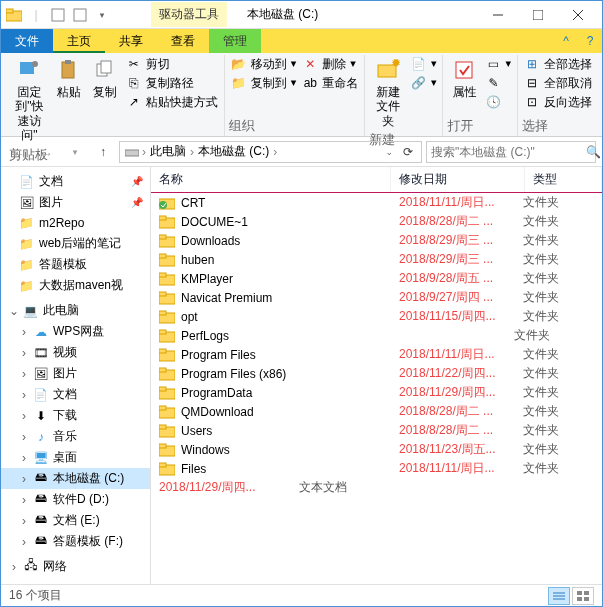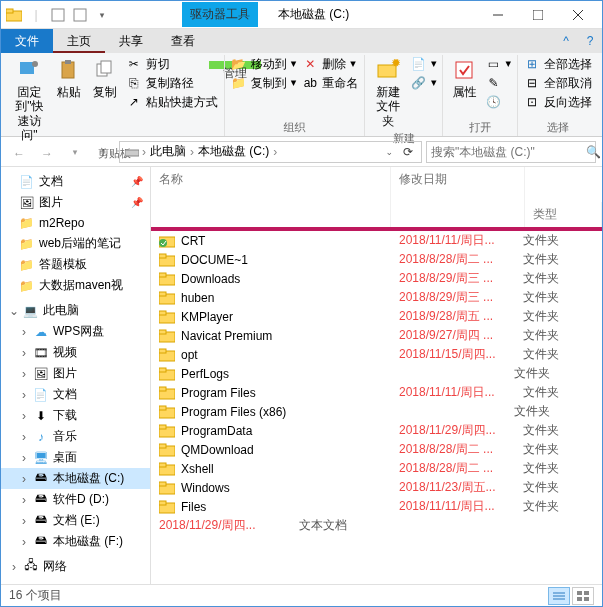--- a/index.html
+++ b/index.html
@@ -1,37 +1,37 @@
 <!DOCTYPE html>
 <html><head>
 <meta charset="utf-8">
 <style>
 * { box-sizing: border-box; margin: 0; padding: 0; font-family: "Microsoft YaHei", "Segoe UI", sans-serif; font-size: 12px; }
 body { background: #fff; width: 603px; height: 607px; overflow: hidden; border: 1px solid #4a92d8; }
 .titlebar { height: 28px; background: #fff; display: flex; align-items: center; padding: 0 4px; border-bottom: 1px solid #e0e0e0; }
 .titlebar .qat { display: flex; gap: 4px; align-items: center; }
 .titlebar .qat-icon { width: 18px; height: 18px; display: inline-flex; align-items: center; justify-content: center; }
-.titlebar .context-tab { background: #0ea5e9; color: #333; padding: 4px 8px; margin-left: 71px; font-size: 12px; }
+.titlebar .context-tab { background: #fef9c3; color: #333; padding: 4px 8px; margin-left: 40px; font-size: 12px; }
 .titlebar .title { margin-left: 20px; font-size: 12px; }
 .titlebar .spacer { flex: 1; }
 .titlebar .winbtn { width: 40px; height: 26px; display: flex; align-items: center; justify-content: center; }
 
-.tabs { height: 24px; display: flex; align-items: stretch; background: #e5e5e5; }
+.tabs { height: 24px; display: flex; align-items: stretch; background: #fde047; }
 .tabs .tab { padding: 4px 14px; font-size: 12px; cursor: default; }
 .tabs .tab.file { background: #1979ca; color: #fff; }
-.tabs .tab.active { border-bottom: 2px solid #7f1d1d; }
-.tabs .tab.drive { background: #71d94a; color: #333; margin-top: 32px; }
+.tabs .tab.active { border-bottom: 2px solid #15803d; }
+.tabs .tab.drive { background: #71d94a; color: #333; }
 .tabs .spacer { flex: 1; }
 .tabs .help { width: 24px; display: flex; align-items: center; justify-content: center; color: #1979ca; }
 
 .ribbon { height: 84px; background: #f5f6f7; border-bottom: 1px solid #d0d0d0; display: flex; padding: 2px 4px 0 4px; }
 .ribbon-group { display: flex; flex-direction: column; padding: 0 4px; border-right: 1px solid #e0e0e0; }
 .ribbon-group:last-child { border-right: none; }
 .ribbon-group .items { flex: 1; display: flex; align-items: flex-start; gap: 2px; }
-.ribbon-group .label { text-align: center; font-size: 11px; color: #666; padding: 1px 0; }
+.ribbon-group .label { text-align: left; font-size: 13px; color: #666; padding: 1px 0; }
 .rbtn { display: flex; flex-direction: column; align-items: center; padding: 2px 4px; font-size: 11px; text-align: center; line-height: 1.2; }
 .rbtn .icon { width: 26px; height: 26px; margin-bottom: 2px; display:flex; align-items:center; justify-content:center; }
 .rbtn.sm { flex-direction: row; gap: 4px; padding: 1px 2px; white-space: nowrap; }
 .rbtn.sm .icon { width: 16px; height: 16px; margin: 0; }
 .vstack { display: flex; flex-direction: column; gap: 1px; }
 
 .addrbar { height: 30px; display: flex; align-items: center; gap: 4px; padding: 2px 6px; background: #fff; border-bottom: 1px solid #e0e0e0; }
 .navbtn { width: 24px; height: 24px; display: flex; align-items: center; justify-content: center; color: #999; }
 .navbtn.active { color: #333; }
 .breadcrumb { flex: 1; border: 1px solid #ccc; height: 22px; display: flex; align-items: center; padding: 0 4px; gap: 2px; font-size: 12px; }
@@ -44,25 +44,25 @@
 .content { display: flex; height: calc(100% - 28px - 24px - 84px - 30px - 22px); }
 .nav { width: 150px; border-right: 1px solid #e0e0e0; overflow-y: auto; padding: 4px 0; }
 .nav-item { display: flex; align-items: center; gap: 4px; padding: 2px 6px 2px 18px; font-size: 12px; white-space: nowrap; overflow: hidden; }
 .nav-item.section { padding-left: 8px; font-weight: normal; margin-top: 4px; }
 .nav-item.selected { background: #cce8ff; }
 .nav-item .expand { width: 10px; display: inline-block; color: #666; text-align:center; }
 .nav-item .pin { margin-left: auto; color: #888; font-size: 10px; }
 .nav-ico { width: 16px; height: 16px; display: inline-flex; align-items:center; justify-content:center; }
 
 .files { flex: 1; overflow: auto; }
-.files-header { display: flex; border-bottom: 4px solid #be185d; color: #737373; font-size: 12px; position: sticky; top: 0; background: #fff; }
+.files-header { display: flex; border-bottom: 1px solid #be185d; color: #0f172a; font-size: 12px; position: sticky; top: 0; background: #fff; }
 .files-header .col { padding: 4px 8px; border-right: 1px solid #f0f0f0; }
 .col-name { flex:1; min-width: 240px; }
 .col-date { width: 140px; }
-.col-type { width: 80px; margin-top: 35px; }
+.col-type { width: 80px; }
 .file-row { display: flex; align-items: center; padding: 1px 8px; font-size: 12px; }
 .file-row .cell-name { flex:1; min-width: 240px; display: flex; align-items: center; gap: 6px; }
 .file-row .cell-date { width: 140px; color: #ef4444; }
 .file-row .cell-type { width: 80px; color: #555; }
 
 .statusbar { height: 22px; border-top: 1px solid #e0e0e0; display: flex; align-items: center; padding: 0 8px; font-size: 12px; color: #555; }
 .statusbar .spacer { flex: 1; }
 .statusbar .viewbtn { width: 22px; height: 18px; border: 1px solid #ccc; margin-left: 2px; display: flex; align-items: center; justify-content: center; }
 .statusbar .viewbtn.active { background: #cce8ff; border-color: #7ab8e8; }
 
@@ -361,21 +361,21 @@
         <span>软件D (D:)</span>
       </div>
     <div class="nav-item">
         <span class="expand">›</span>
         <span class="nav-ico">🖴</span>
         <span>文档 (E:)</span>
       </div>
     <div class="nav-item">
         <span class="expand">›</span>
         <span class="nav-ico">🖴</span>
-        <span>本地磁盘 (F:)</span>
+        <span>答题模板 (F:)</span>
       </div>
 
     <div class="nav-item section">
         <span class="expand">›</span>
         <span class="nav-ico">🖧</span>
         <span>网络</span>
       </div>
   </div>
 
   <div class="files">
@@ -505,20 +505,21 @@
         <div class="file-row">
           <div class="cell-name">
             <span class="nav-ico">
               <svg width="16" height="14">
                 <rect x="0" y="3" width="16" height="10" fill="#ffd75e" stroke="#d9a400"></rect>
                 <rect x="0" y="1" width="7" height="4" fill="#ffd75e" stroke="#d9a400"></rect>
               </svg>
             </span>
             <span>Program Files (x86)</span>
           </div>
+          <div class="cell-date">2018/11/22/周四...</div>
           <div class="cell-type">文件夹</div>
         </div>
         <div class="file-row">
           <div class="cell-name">
             <span class="nav-ico">
               <svg width="16" height="14">
                 <rect x="0" y="3" width="16" height="10" fill="#ffd75e" stroke="#d9a400"></rect>
                 <rect x="0" y="1" width="7" height="4" fill="#ffd75e" stroke="#d9a400"></rect>
               </svg>
             </span>
@@ -541,21 +542,21 @@
           <div class="cell-type">文件夹</div>
         </div>
         <div class="file-row">
           <div class="cell-name">
             <span class="nav-ico">
               <svg width="16" height="14">
                 <rect x="0" y="3" width="16" height="10" fill="#ffd75e" stroke="#d9a400"></rect>
                 <rect x="0" y="1" width="7" height="4" fill="#ffd75e" stroke="#d9a400"></rect>
               </svg>
             </span>
-            <span>Xshell</span>
+            <span>Users</span>
           </div>
           <div class="cell-date">2018/8/28/周二 ...</div>
           <div class="cell-type">文件夹</div>
         </div>
         <div class="file-row">
           <div class="cell-name">
             <span class="nav-ico">
               <svg width="16" height="14">
                 <rect x="0" y="3" width="16" height="10" fill="#ffd75e" stroke="#d9a400"></rect>
                 <rect x="0" y="1" width="7" height="4" fill="#ffd75e" stroke="#d9a400"></rect>

